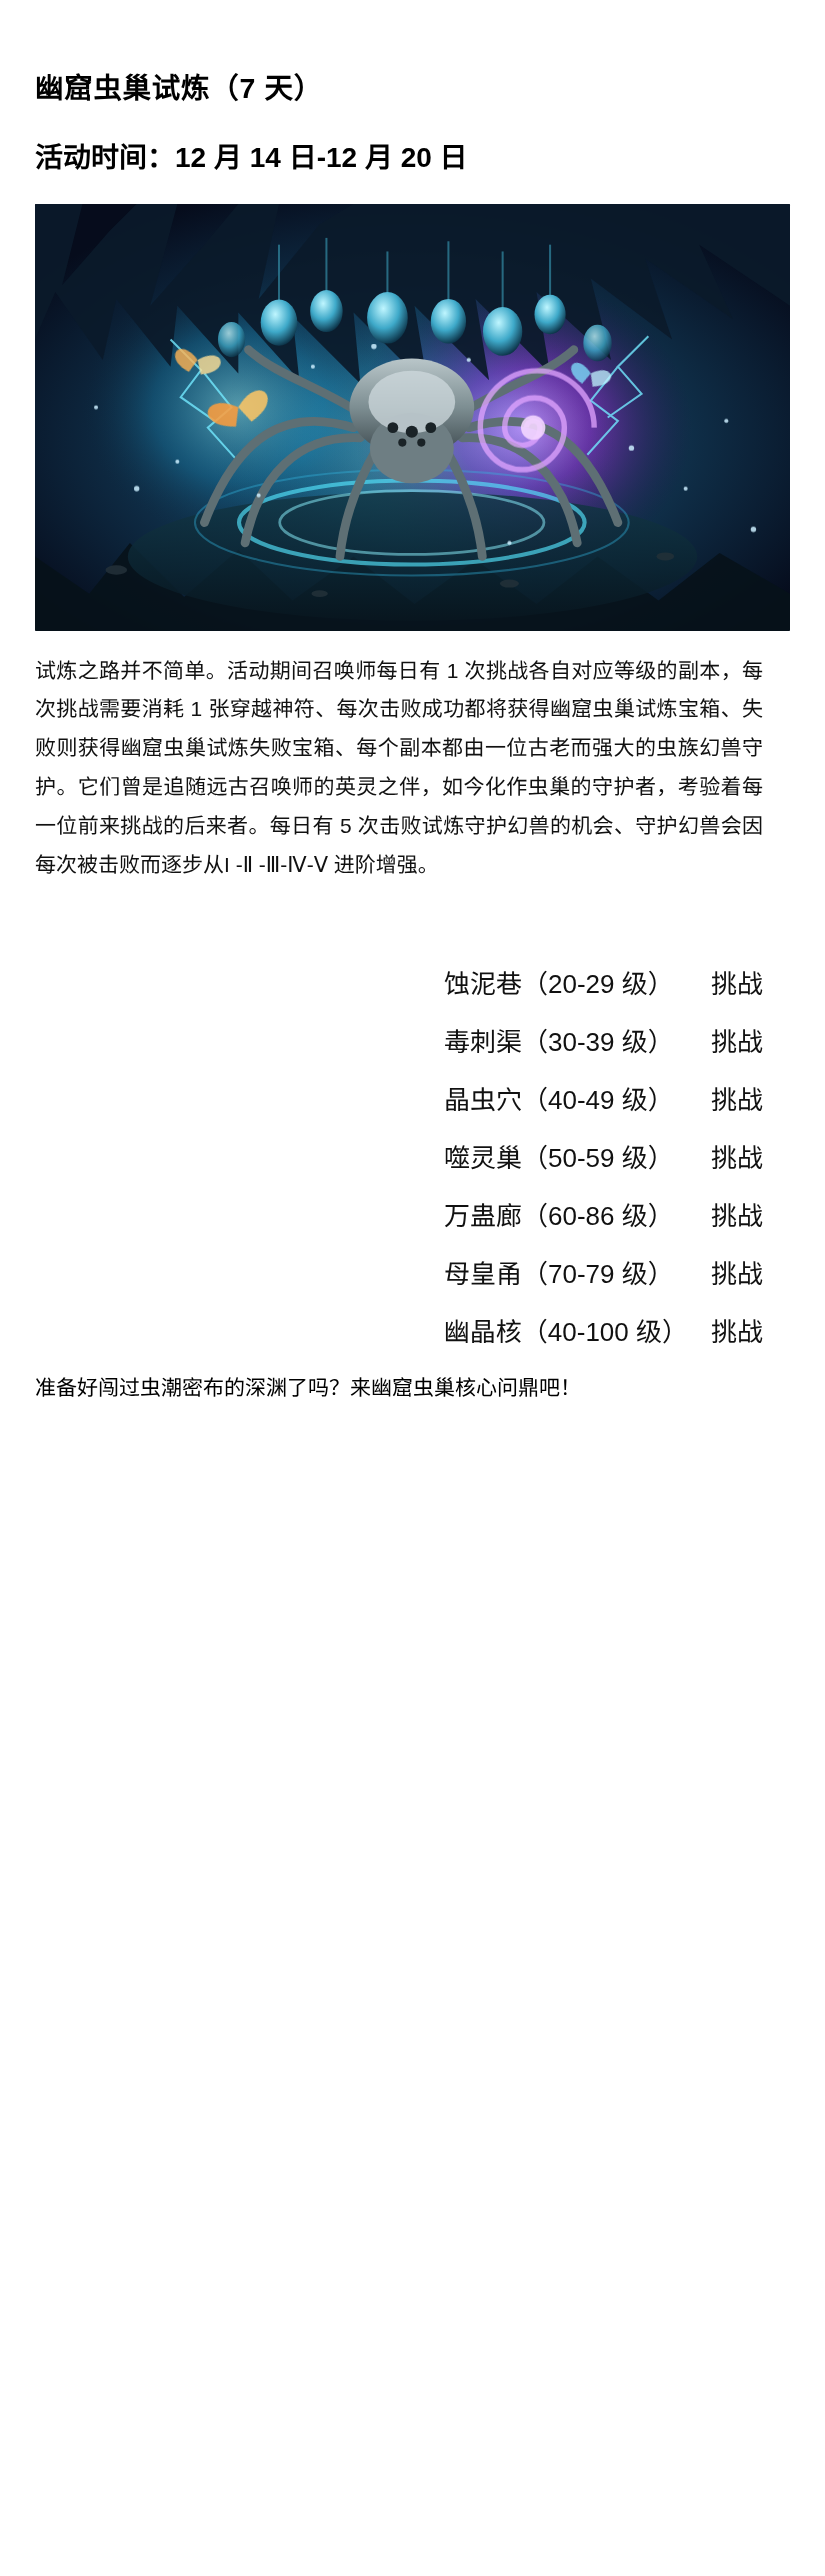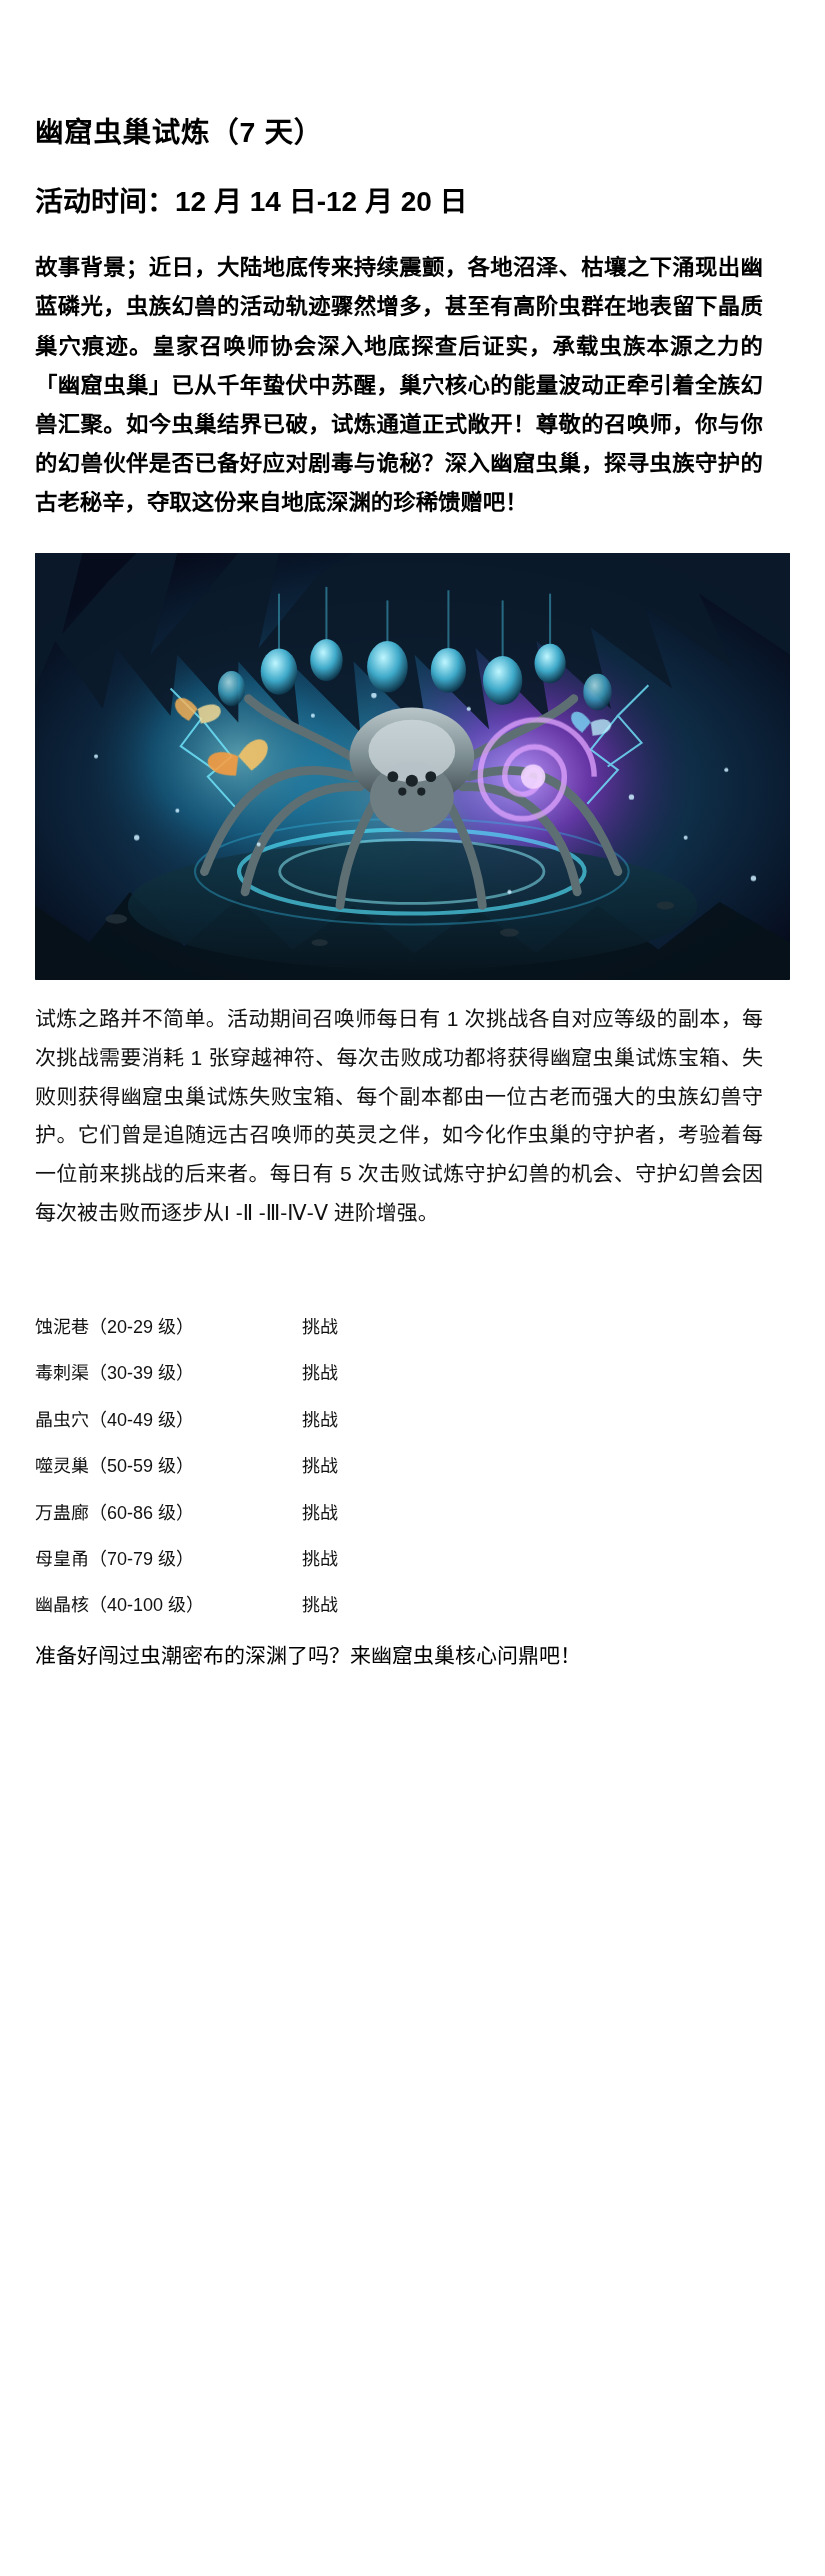--- a/index.html
+++ b/index.html
@@ -10,21 +10,21 @@
   body {
     width: 826px;
     min-height: 2576px;
     font-family: "Liberation Sans", "DejaVu Sans", sans-serif;
     color: #1a1a1a;
   }
   .page {
     width: 798px;
     min-height: 2576px;
     box-sizing: border-box;
-    padding: 114px 35px 41px 35px;
+    padding: 70px 35px 41px 35px;
     background: #ffffff;
   }
   .event-title {
     font-size: 28.5px;
     font-weight: bold;
     letter-spacing: 0.7px;
     margin: 0 0 31px 0;
     color: #000000;
     line-height: 1.3;
   }
@@ -73,24 +73,25 @@
     text-align: justify;
   }
   .dungeon-list {
     margin: 0 0 15px 0;
     padding: 0;
     list-style: none;
   }
   .dungeon-row {
     display: flex;
     align-items: baseline;
-    font-size: 18px;
+    font-size: 26px;
     line-height: 1.45;
     margin: 0 0 20.3px 0;
     color: #111111;
+    justify-content: flex-end;
   }
   .dungeon-name {
     min-width: 244px;
     display: inline-block;
   }
   .dungeon-action {
     color: #111111;
     text-decoration: none;
     padding-left: 23px;
   }
@@ -103,21 +104,20 @@
 </style>
 </head>
 <body>
 
 <div class="page">
 
   <h1 class="event-title">幽窟虫巢试炼（7 天）</h1>
 
   <p class="event-time"><span>活动时间：</span><span>12 月 14 日-12 月 20 日</span></p>
 
-  <p class="story"><span>故事背景；</span><span>近日，大陆地底传来持续震颤，各地沼泽、枯壤之下涌现出幽蓝磷光，虫族幻兽的活动轨迹骤然增多，甚至有高阶虫群在地表留下晶质巢穴痕迹。皇家召唤师协会深入地底探查后证实，承载虫族本源之力的「幽窟虫巢」已从千年蛰伏中苏醒，巢穴核心的能量波动正牵引着全族幻兽汇聚。如今虫巢结界已破，试炼通道正式敞开！尊敬的召唤师，你与你的幻兽伙伴是否已备好应对剧毒与诡秘？深入幽窟虫巢，探寻虫族守护的古老秘辛，夺取这份来自地底深渊的珍稀馈赠吧！</span></p>
 
   <div class="hero-image">
     <svg viewBox="0 0 1114 630" preserveAspectRatio="none">
       <defs>
         <radialGradient id="gCaveGlow" cx="50%" cy="55%" r="62%">
           <stop offset="0%" stop-color="#2b6f8f"></stop>
           <stop offset="45%" stop-color="#123a57"></stop>
           <stop offset="100%" stop-color="#060c1c"></stop>
         </radialGradient>
         <radialGradient id="gPurple" cx="50%" cy="50%" r="50%">

